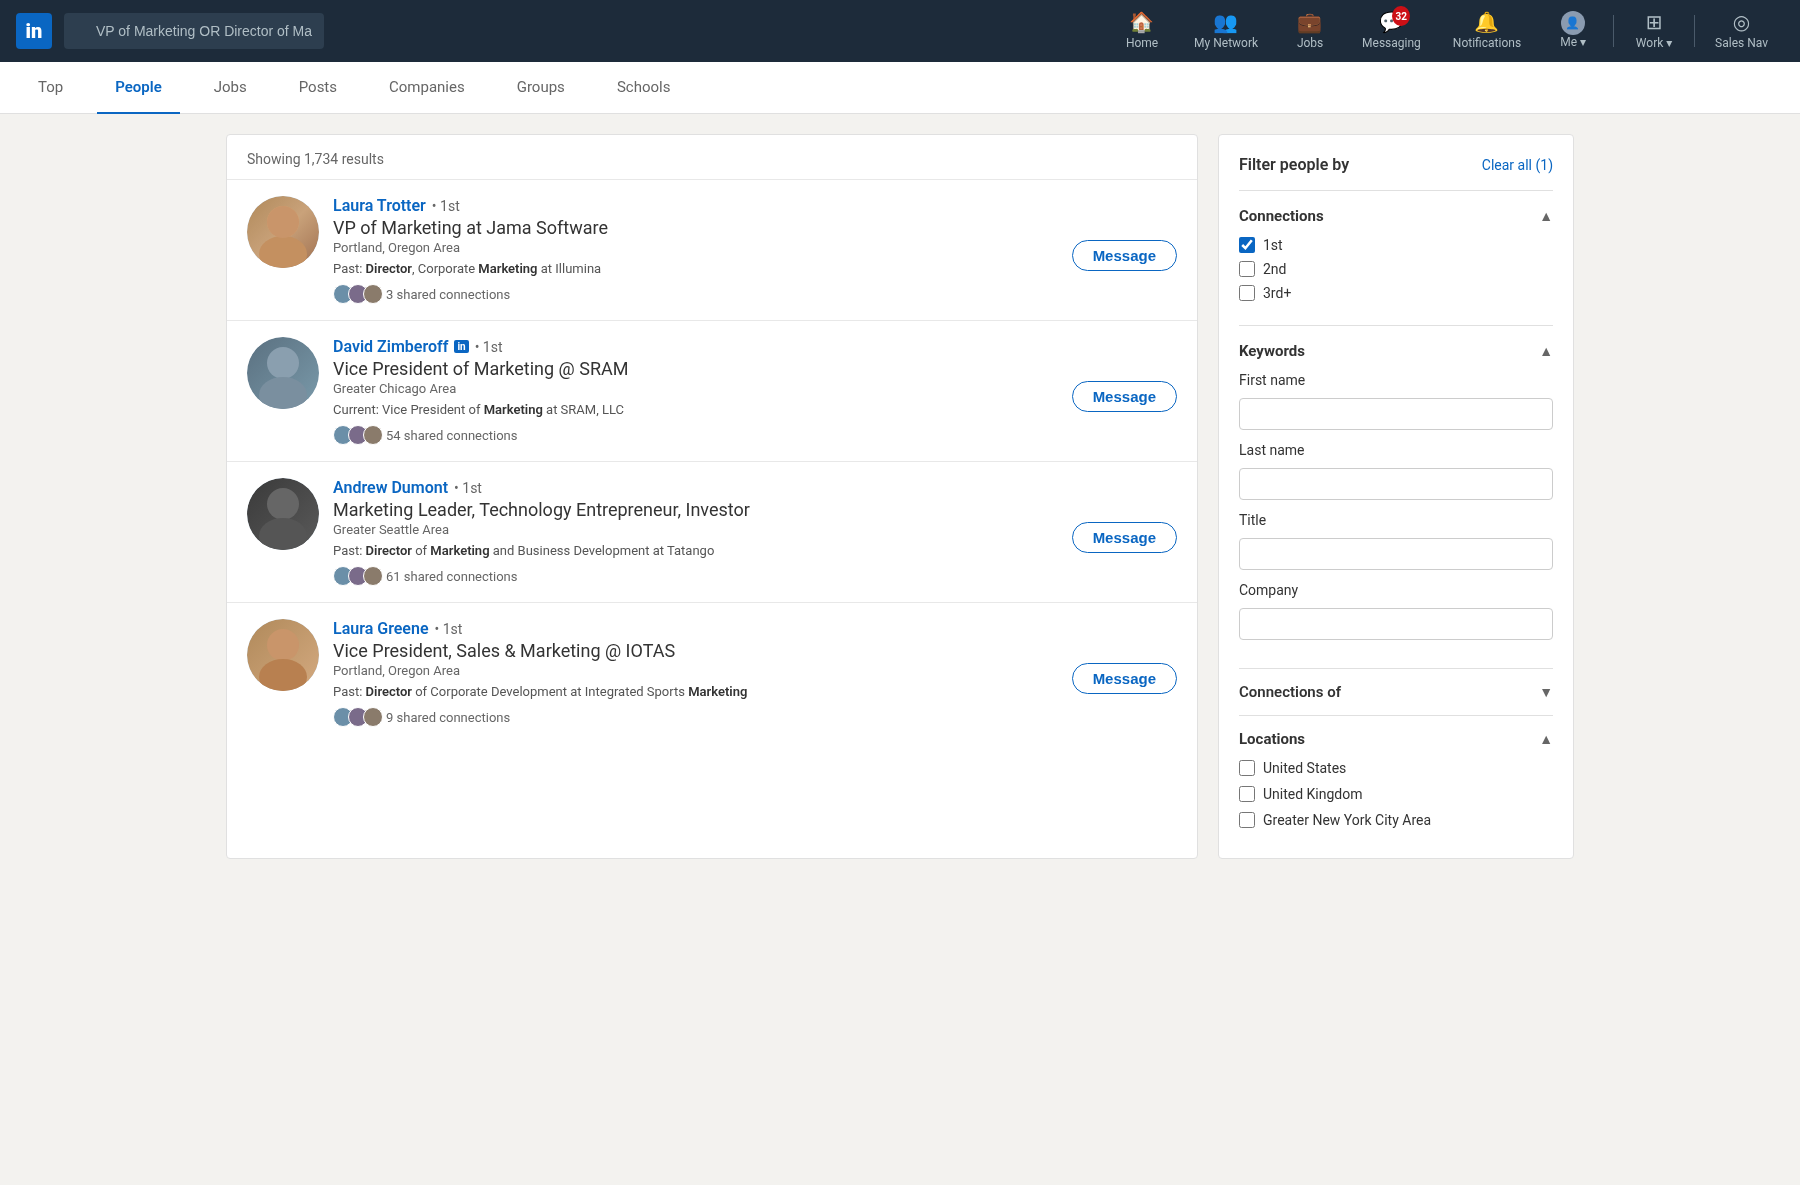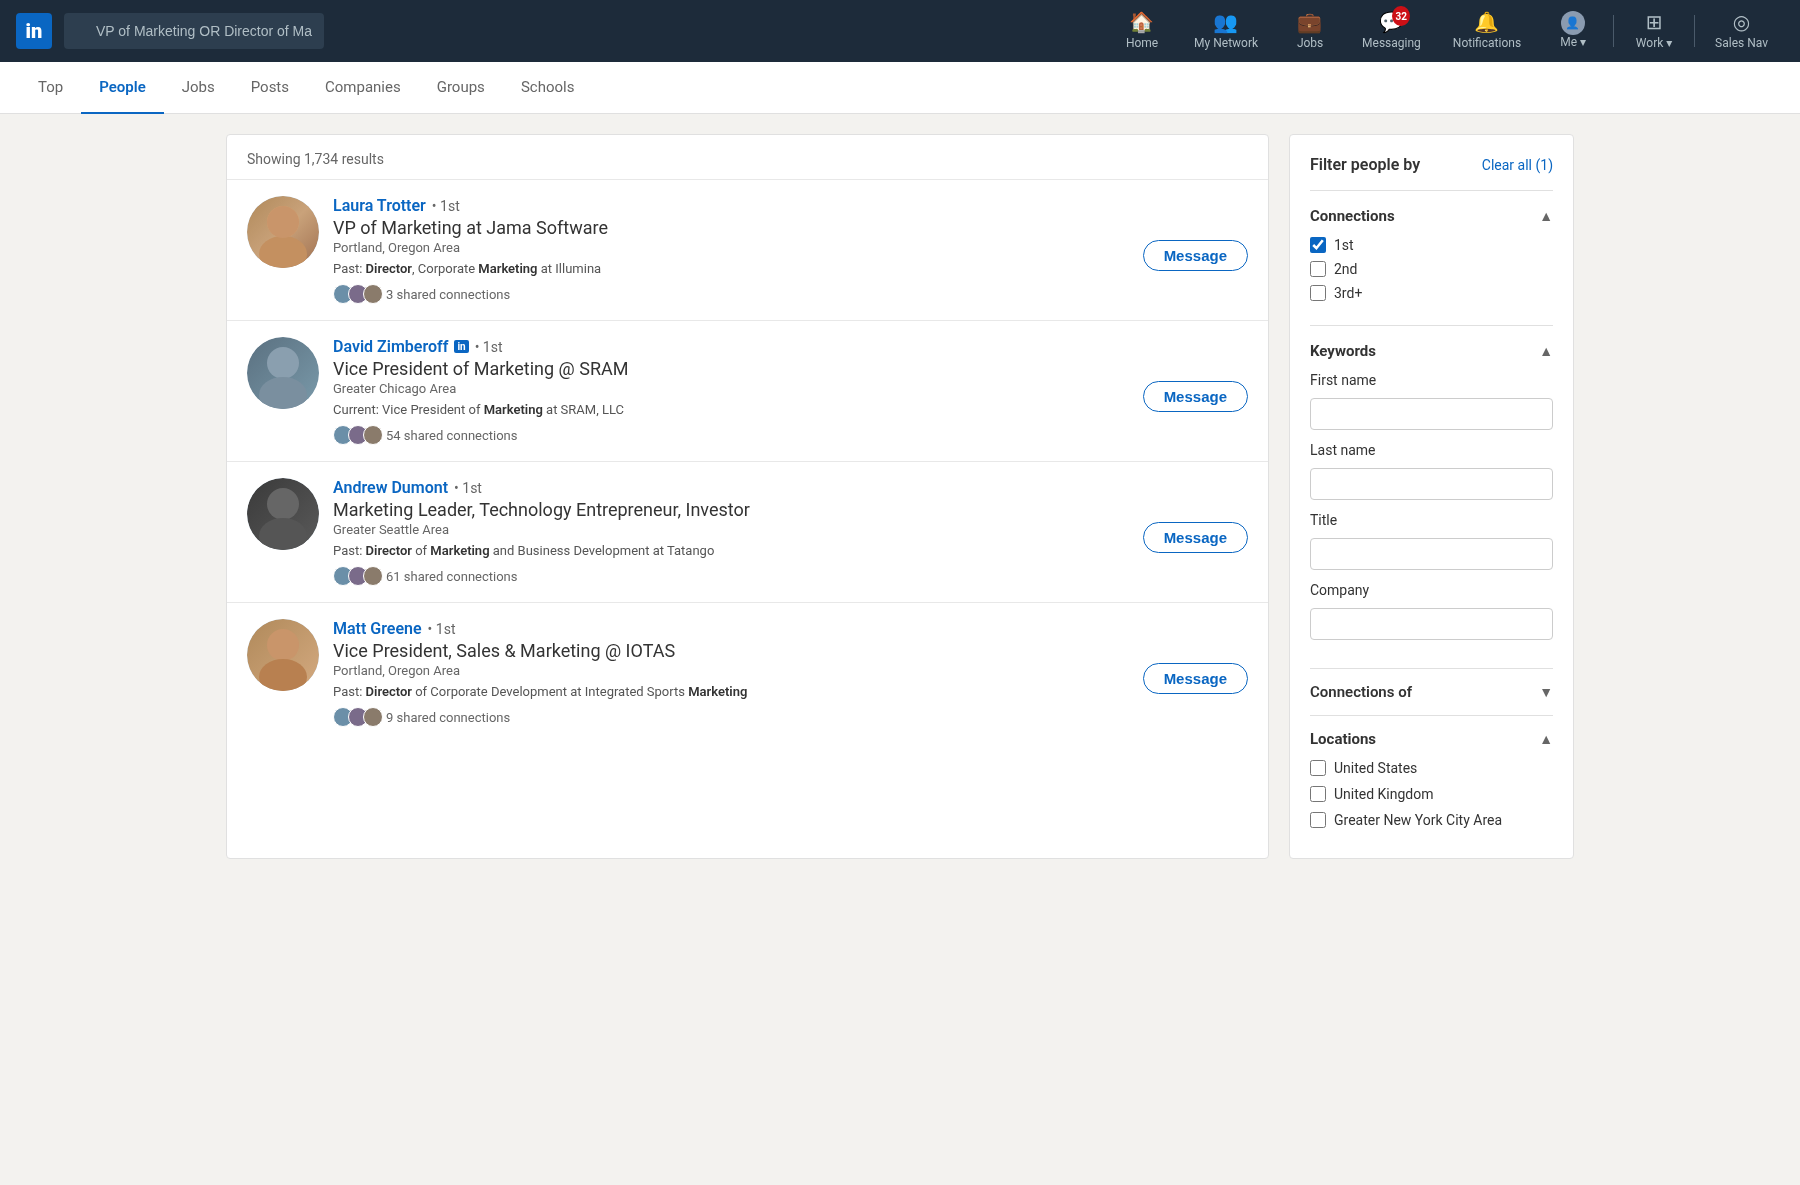--- a/index.html
+++ b/index.html
@@ -112,21 +112,21 @@
     }
 
     
     .sub-nav {
       background: #fff;
       border-bottom: 1px solid #e0e0e0;
       display: flex;
       align-items: center;
       padding: 0 20px;
       height: 52px;
-      gap: 0;
+      gap: 16px;
     }
     .sub-nav-item {
       padding: 0 18px;
       height: 52px;
       display: flex;
       align-items: center;
       font-size: 15px;
       color: #666;
       cursor: pointer;
       border-bottom: 2px solid transparent;
@@ -269,21 +269,21 @@
       font-weight: 600;
       cursor: pointer;
       white-space: nowrap;
       margin-top: 11px;
       flex-shrink: 0;
       align-self: center;
     }
 
     
     .filter-panel {
-      width: 285px;
+      width: 356px;
       flex-shrink: 0;
       background: #fff;
       border: 1px solid #e0e0e0;
       border-radius: 4px;
       padding: 20px;
       height: fit-content;
     }
     .filter-header {
       display: flex;
       justify-content: space-between;
@@ -558,21 +558,21 @@
       <div class="person-avatar">
         <div class="avatar-placeholder" style="background: linear-gradient(135deg, #b0895a 0%, #d4aa80 100%); font-size:12px;">
           <svg width="72" height="72" viewBox="0 0 72 72">
               <circle cx="36" cy="26" r="16" fill="#c9956a"></circle>
               <ellipse cx="36" cy="58" rx="24" ry="18" fill="#b88050"></ellipse>
             </svg>
         </div>
       </div>
       <div class="person-info">
         <div class="person-name-row">
-          <span class="person-name">Matt Greene</span>
+          <span class="person-name">Laura Greene</span>
           <span class="connection-badge">• <span>1st</span></span>
         </div>
         <div class="person-title">Vice President, Sales &amp; Marketing @ IOTAS</div>
         <div class="person-location">Portland, Oregon Area</div>
         <div class="person-past">Past: <b>Director</b> of Corporate Development at Integrated Sports <b>Marketing</b></div>
         <div class="shared-connections">
           <div class="shared-avatars">
             <div class="shared-avatar"></div>
             <div class="shared-avatar"></div>
             <div class="shared-avatar"></div>

